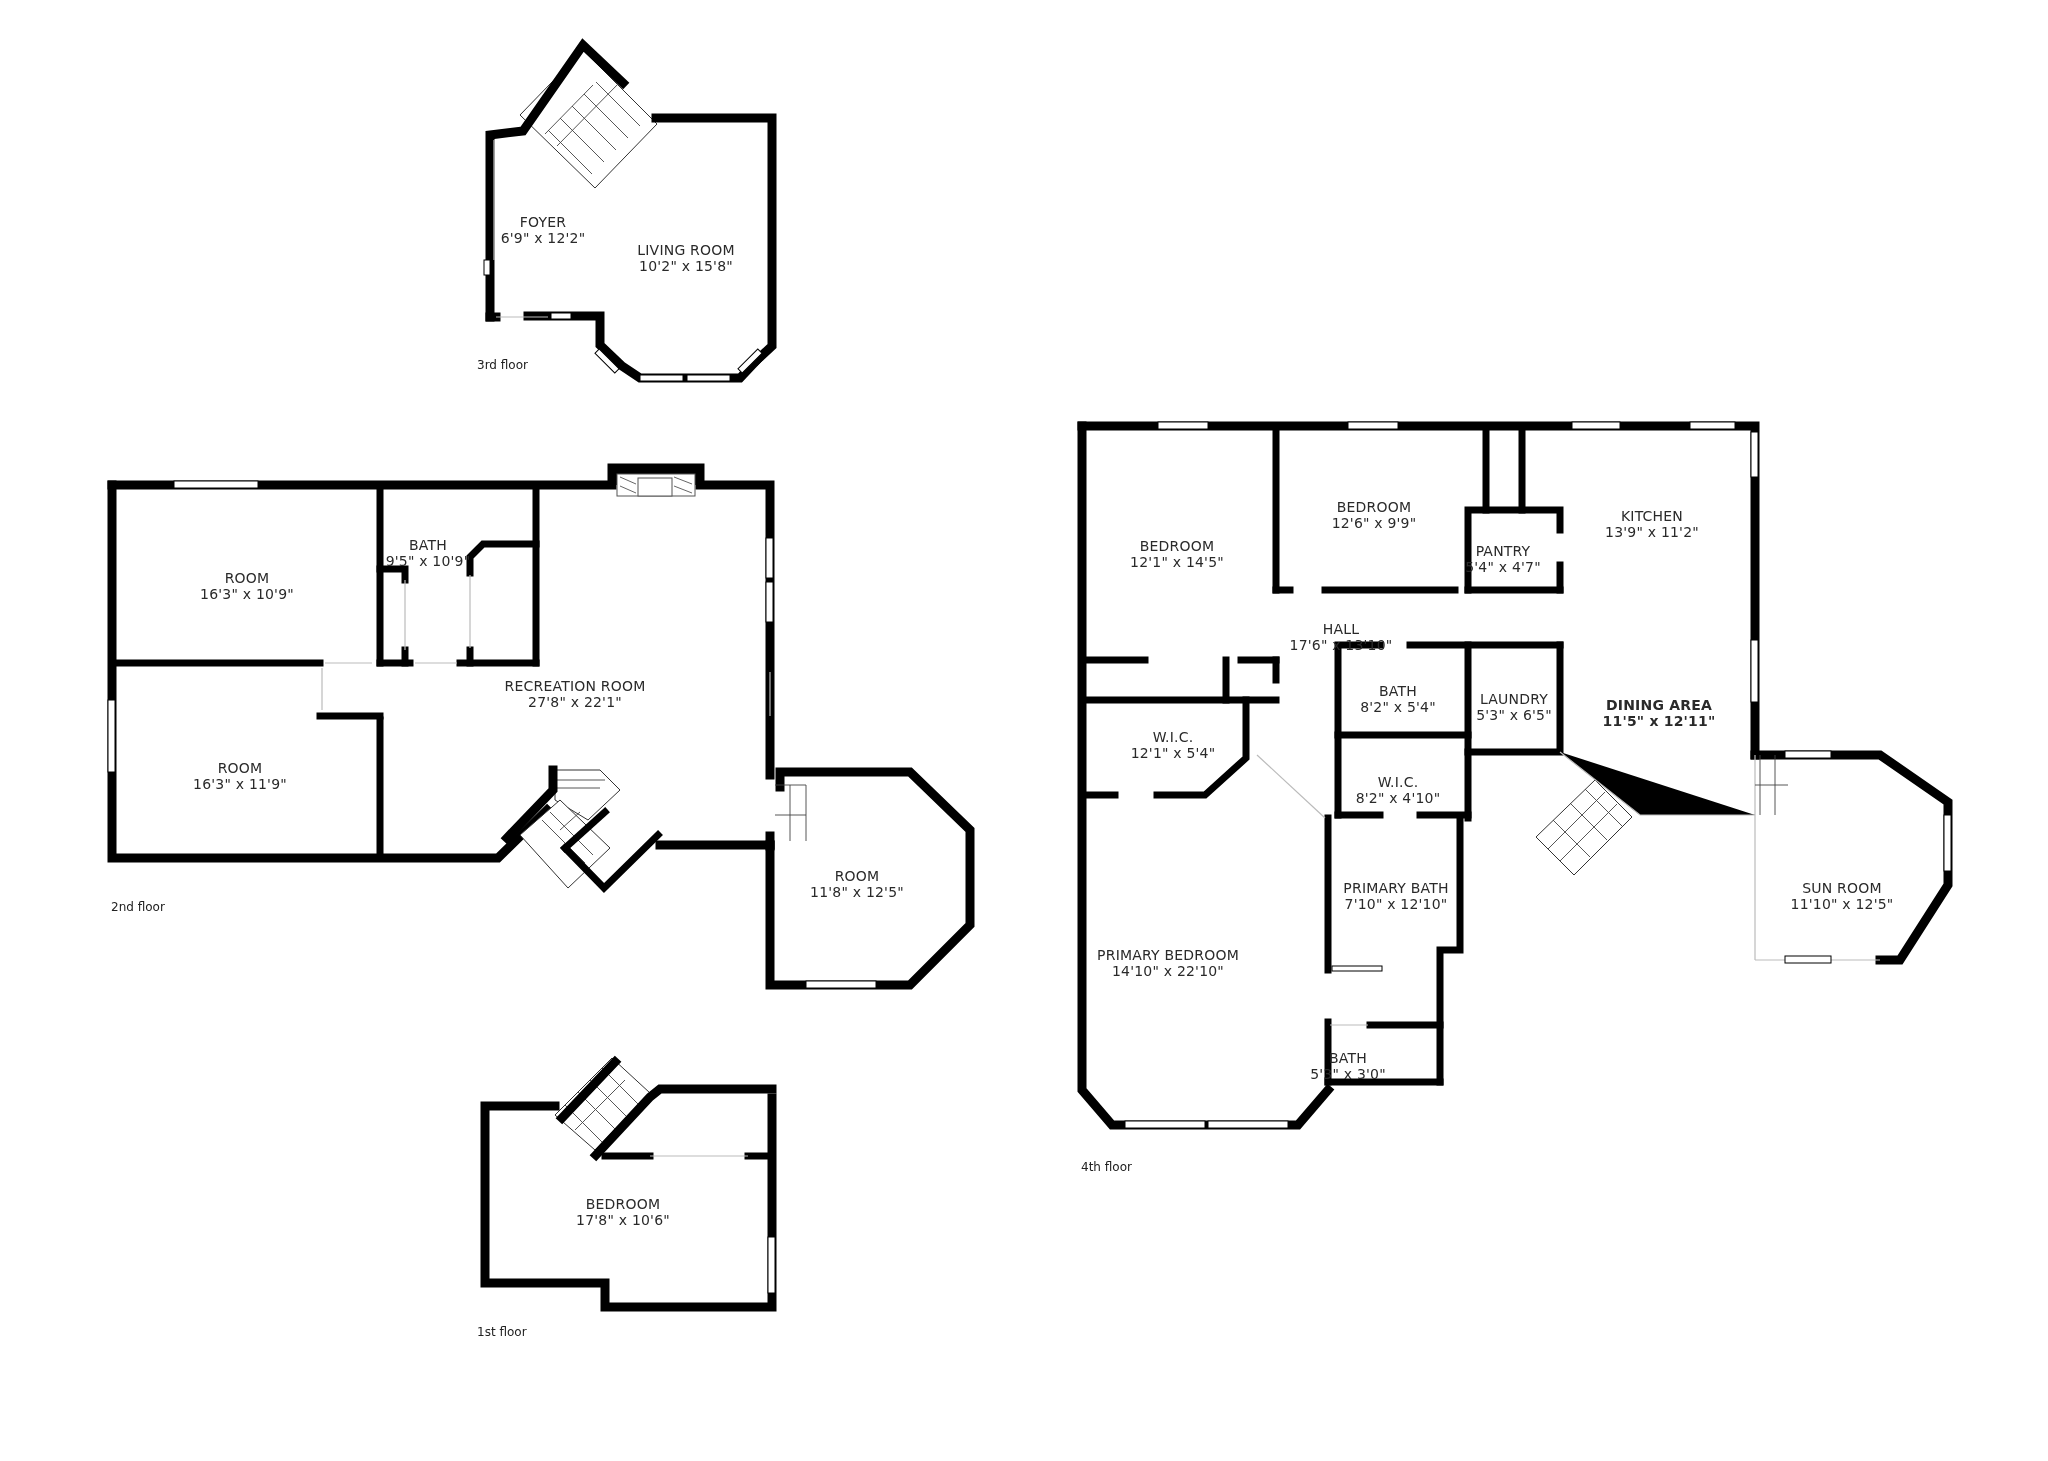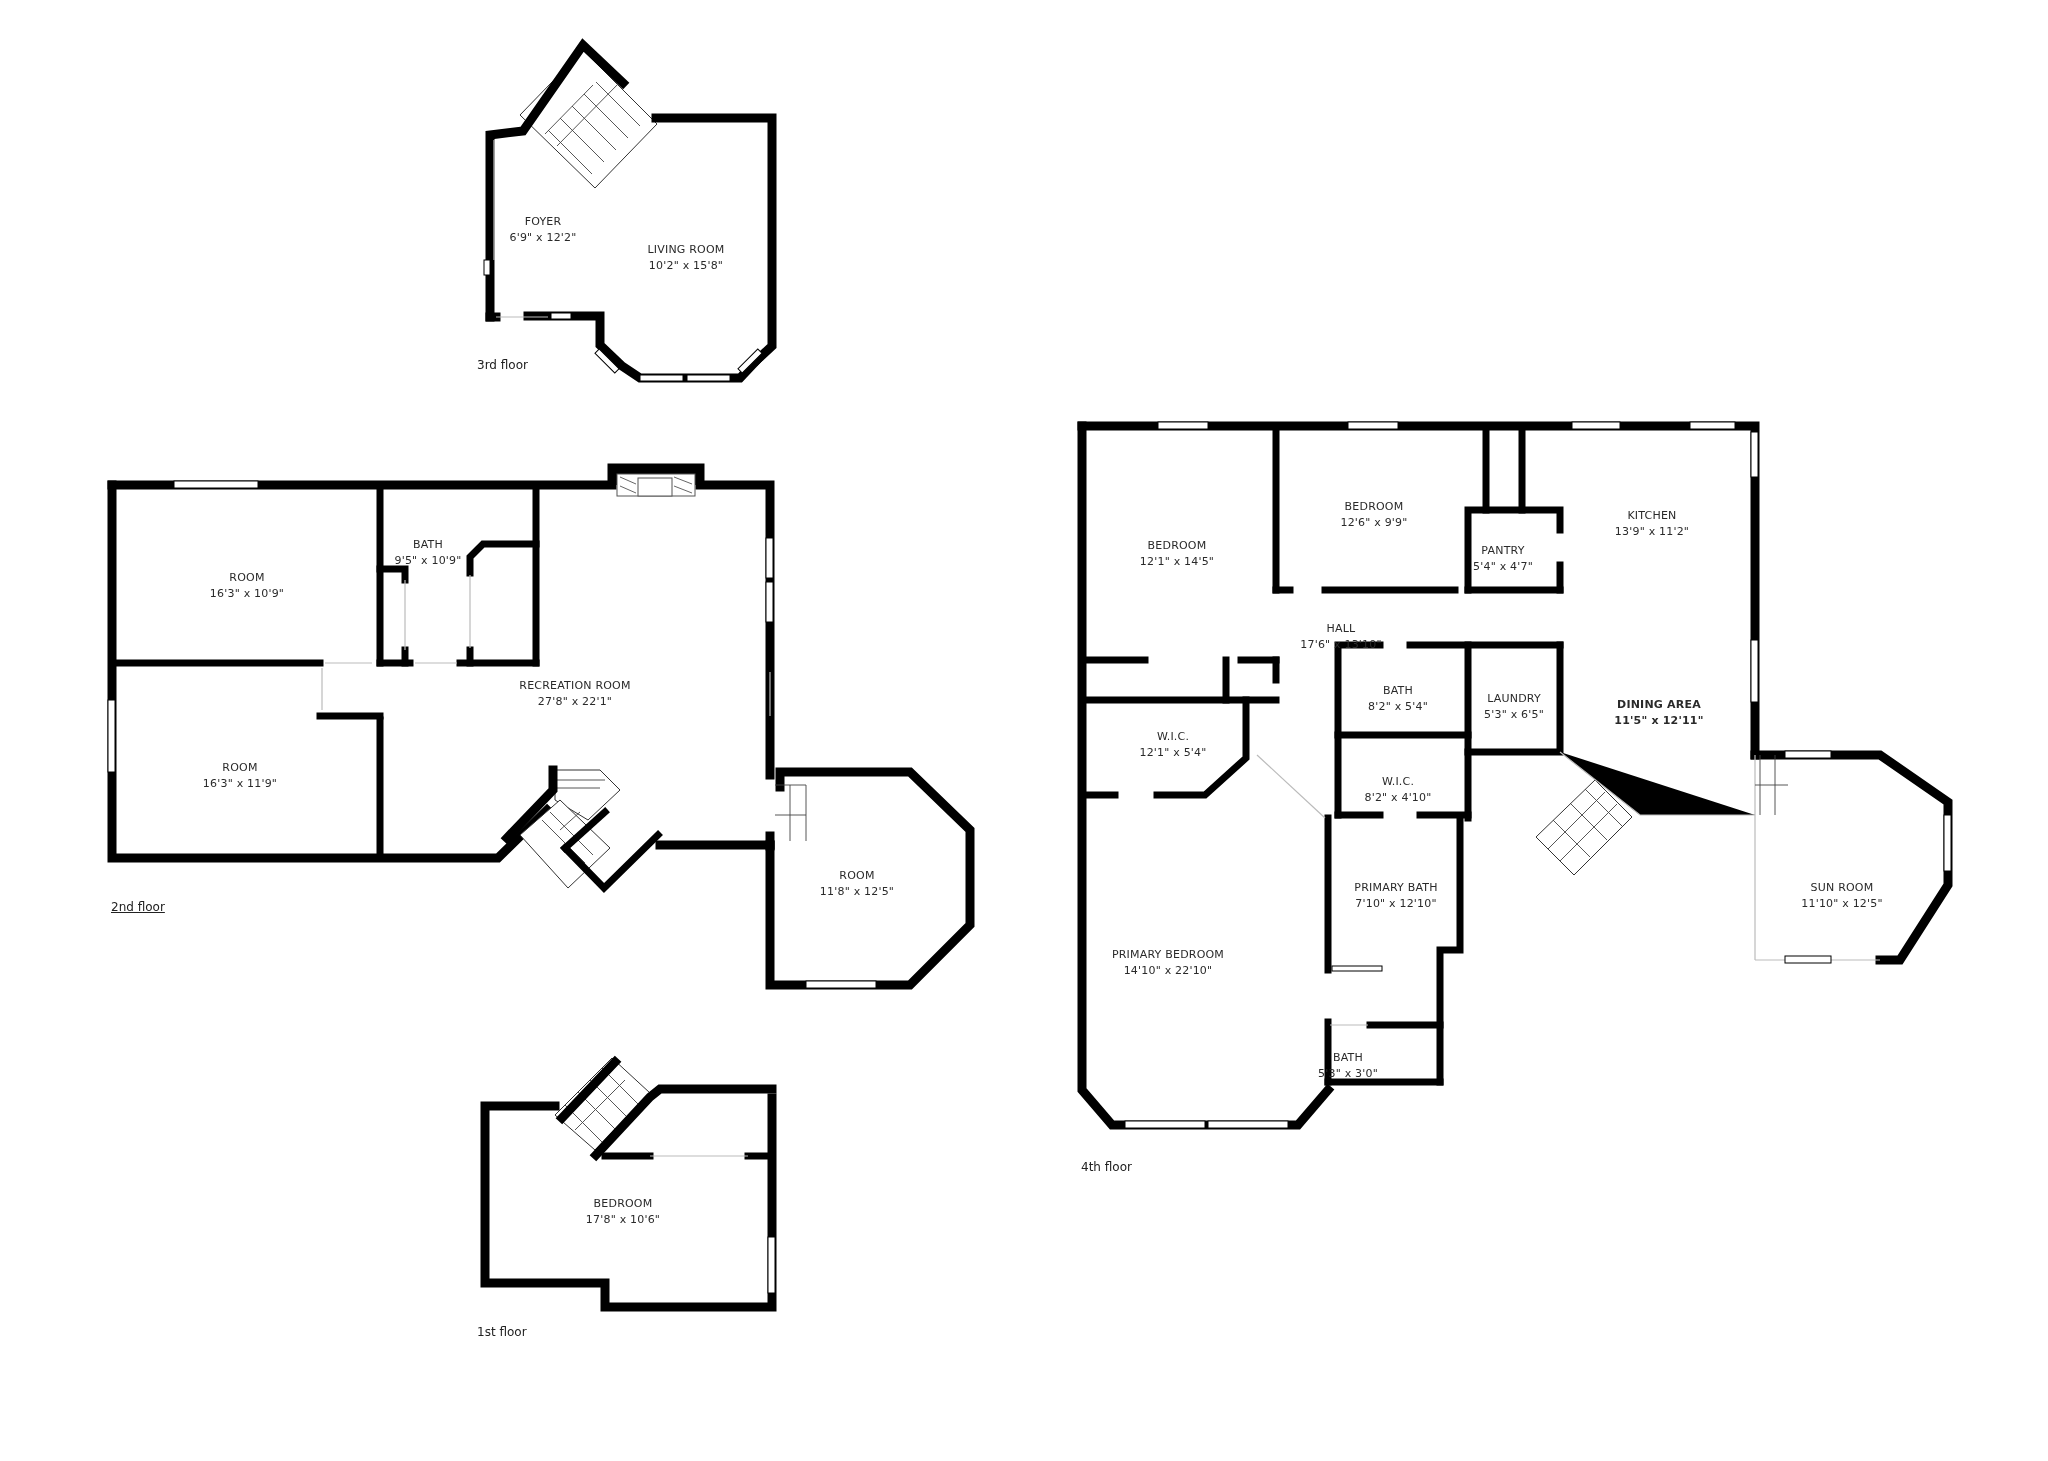--- a/index.html
+++ b/index.html
@@ -5,21 +5,21 @@
     html, body { margin: 0; padding: 0; background: #ffffff; }
     body { width: 2048px; height: 1461px; position: relative; overflow: hidden; font-family: "DejaVu Sans", sans-serif; }
     svg.plan { position: absolute; left: 0; top: 0; width: 2048px; height: 1461px; }
     .wall { fill: none; stroke: #000; stroke-width: 9; stroke-linejoin: miter; stroke-linecap: square; }
     .wall-thin { fill: none; stroke: #000; stroke-width: 7; stroke-linecap: square; }
     .win { fill: #fff; stroke: #000; stroke-width: 1; }
     .door-line { stroke: #bbb; stroke-width: 1.2; }
     .stair { fill: #fff; stroke: #333; stroke-width: 1; }
     .stair-line { stroke: #444; stroke-width: 0.9; }
     .hatch { stroke: #555; stroke-width: 0.9; }
-    .label { position: absolute; transform: translateX(-50%); text-align: center; font-size: 11px; line-height: 16px; color: #2a2a2a; white-space: nowrap; letter-spacing: 0.2px; }
+    .label { position: absolute; transform: translateX(-50%); text-align: center; font-size: 14px; line-height: 16px; color: #2a2a2a; white-space: nowrap; letter-spacing: 0.2px; }
     .floor-label { position: absolute; font-size: 12px; color: #222; white-space: nowrap; }
   </style>
 </head>
 <body>
 
 <svg class="plan" viewBox="0 0 2048 1461" xmlns="http://www.w3.org/2000/svg">
 
   <g>
 
     <g>
@@ -219,21 +219,21 @@
   <div>16'3" x 11'9"</div>
 </div>
 <div class="label" style="left:575px;top:678px;">
   <div>RECREATION ROOM</div>
   <div>27'8" x 22'1"</div>
 </div>
 <div class="label" style="left:857px;top:868px;">
   <div>ROOM</div>
   <div>11'8" x 12'5"</div>
 </div>
-<div class="floor-label" style="left:111px;top:900px;text-decoration:underline;">2nd floor</div>
+<div class="floor-label" style="left:111px;top:900px;">2nd floor</div>
 
 <div class="label" style="left:623px;top:1196px;">
   <div>BEDROOM</div>
   <div>17'8" x 10'6"</div>
 </div>
 <div class="floor-label" style="left:477px;top:1325px;">1st floor</div>
 
 <div class="label" style="left:1177px;top:538px;">
   <div>BEDROOM</div>
   <div>12'1" x 14'5"</div>

